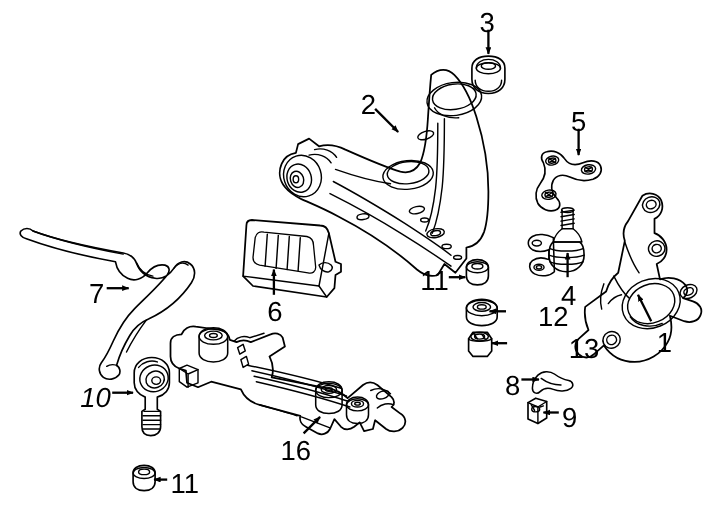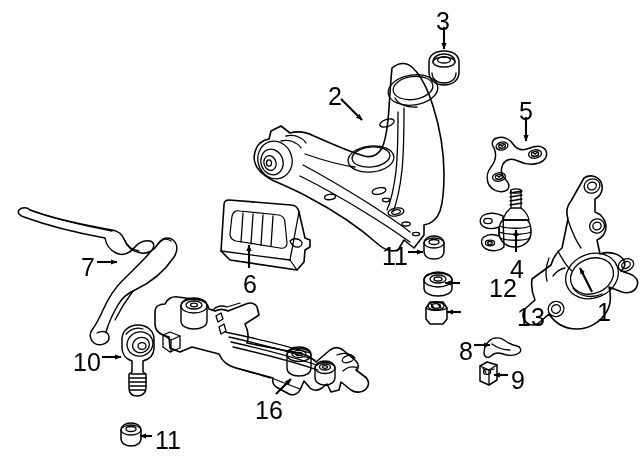--- a/index.html
+++ b/index.html
@@ -398,20 +398,20 @@
 
   <div class="callout-label" style="left:597px; top:300px;">1</div>
   <div class="callout-label" style="left:328px; top:84px;">2</div>
   <div class="callout-label" style="left:436px; top:9px;">3</div>
   <div class="callout-label" style="left:510px; top:257px;">4</div>
   <div class="callout-label" style="left:519px; top:99px;">5</div>
   <div class="callout-label" style="left:243px; top:272px;">6</div>
   <div class="callout-label" style="left:81px; top:255px;">7</div>
   <div class="callout-label" style="left:459px; top:339px;">8</div>
   <div class="callout-label" style="left:511px; top:368px;">9</div>
-  <div class="callout-label" style="left:73px; top:350px;">10</div>
+  <div class="callout-label" style="left:73px; top:350px;font-style:italic;">10</div>
   <div class="callout-label" style="left:382px; top:244px;">11</div>
   <div class="callout-label" style="left:155px; top:428px;">11</div>
   <div class="callout-label" style="left:489px; top:276px;">12</div>
   <div class="callout-label" style="left:492px; top:305px;margin-left:25px;">13</div>
   <div class="callout-label" style="left:255px; top:398px;">16</div>
 
 </div>
 
 </body></html>

